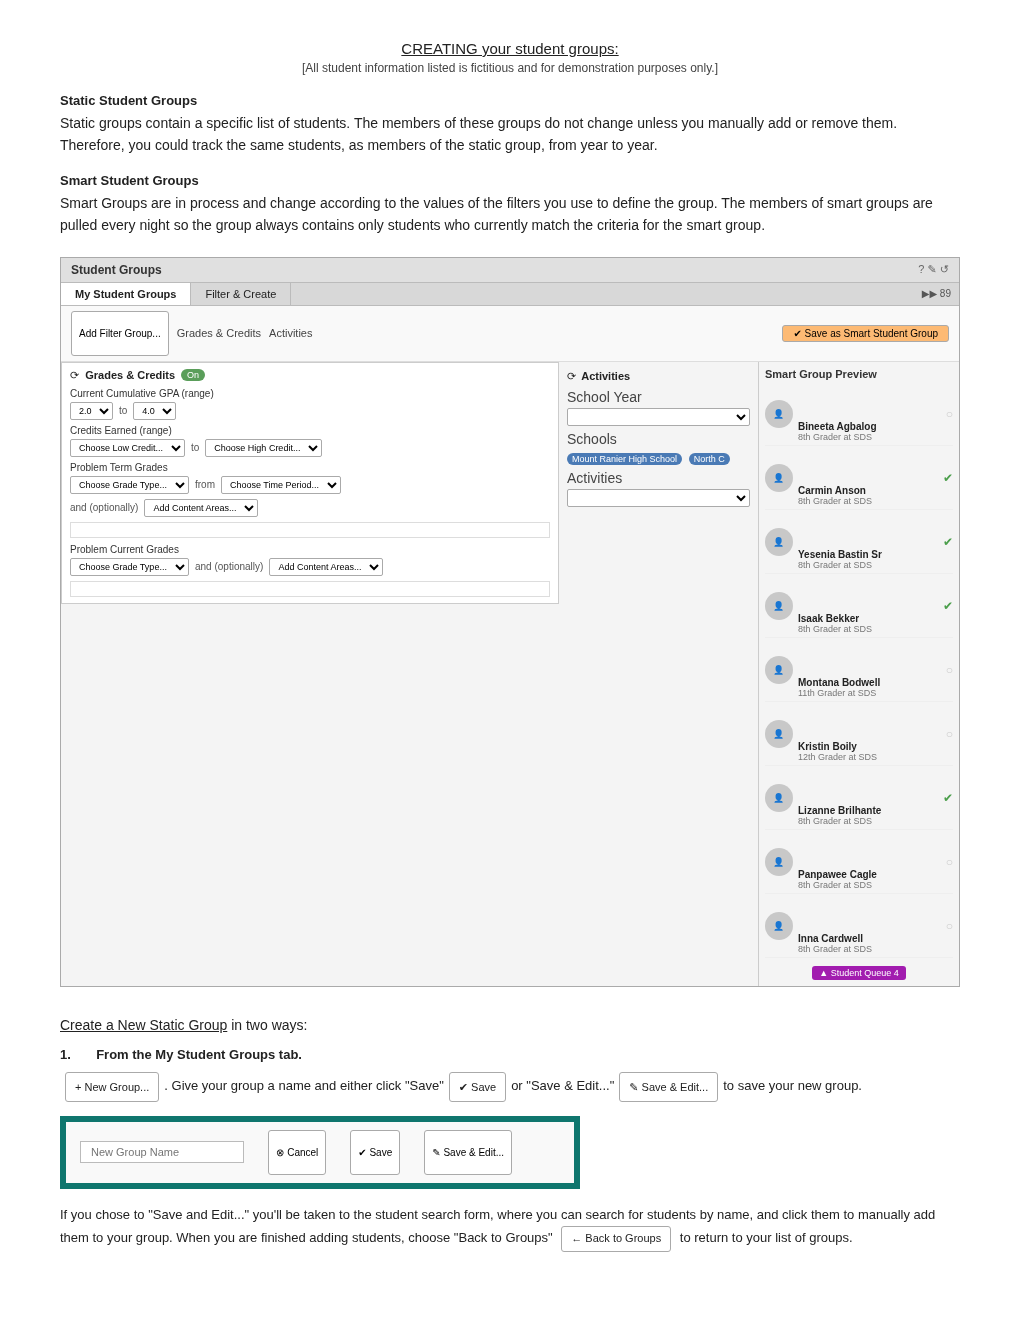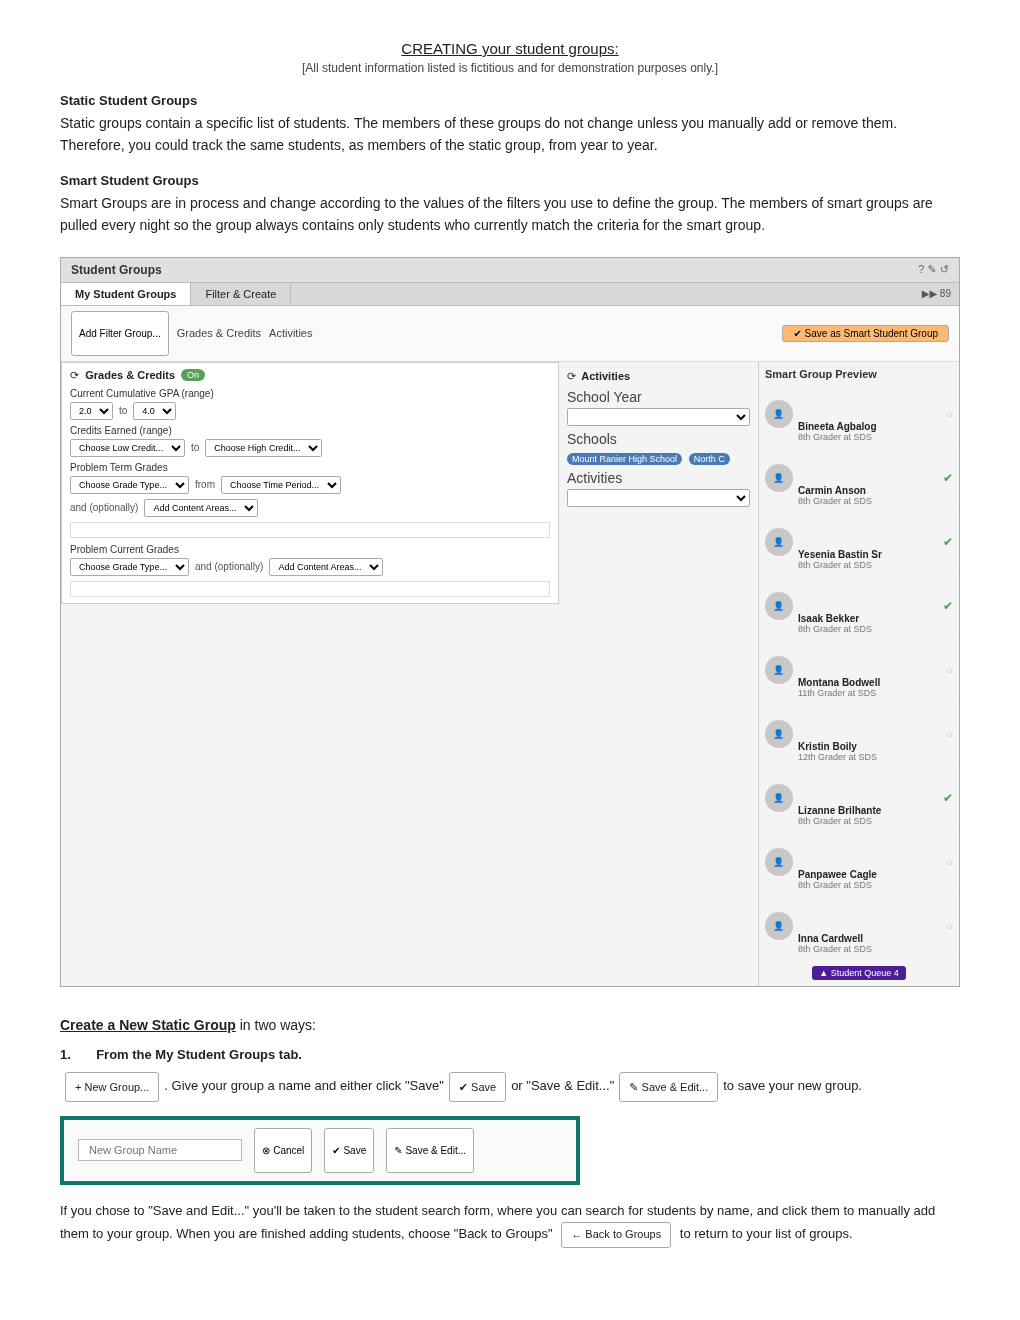--- a/index.html
+++ b/index.html
@@ -191,21 +191,21 @@
     }
     .student-check {
       font-size: 12px;
       color: #4a9e4a;
     }
     .student-check.empty {
       color: #ccc;
     }
     .student-queue-btn {
       font-size: 9px;
-      background: #4c1d95;
+      background: #a21caf;
       color: #fff;
       border: none;
       padding: 2px 7px;
       border-radius: 3px;
       cursor: pointer;
       margin-top: 4px;
     }
     .school-tag {
       font-size: 9px;
       background: #4a7ab5;
@@ -228,39 +228,39 @@
       width: 100%;
       margin-bottom: 5px;
     }
     .sg-main-inner {
       display: flex;
     }
     .sg-left-inner {
       flex: 1;
     }
     .new-group-form {
-      border: 4px solid #0f766e;
+      border: 6px solid #0f766e;
       background: #f9f9f9;
       padding: 8px 14px;
       display: flex;
       align-items: center;
-      gap: 12px;
+      gap: 24px;
       margin: 14px 0;
       max-width: 520px;
     }
     .new-group-input {
       border: 1px solid #bbb;
       padding: 4px 10px;
       font-size: 11px;
       color: #aaa;
       min-width: 140px;
     }
     .underline-link {
       text-decoration: underline;
-      font-weight: bold;
+      font-weight: normal;
     }
     .section-divider {
       margin: 20px 0;
     }
   </style>
 </head>
 <body>
 
 <h1 class="page-title">CREATING your student groups:</h1>
 <p class="subtitle">[All student information listed is fictitious and for demonstration purposes only.]</p>

